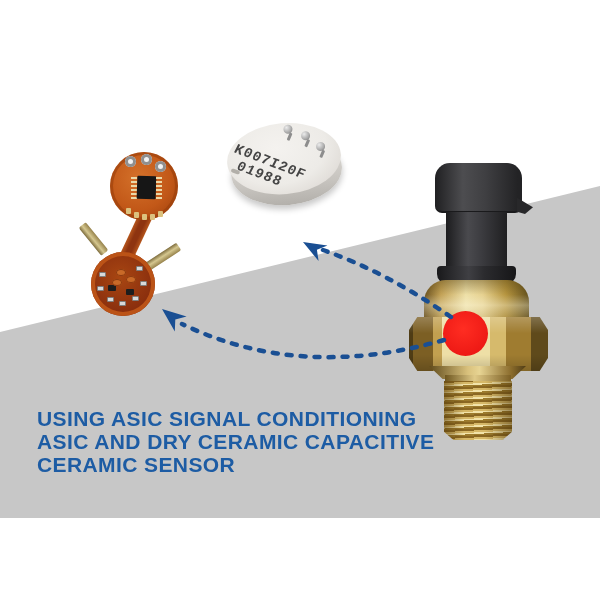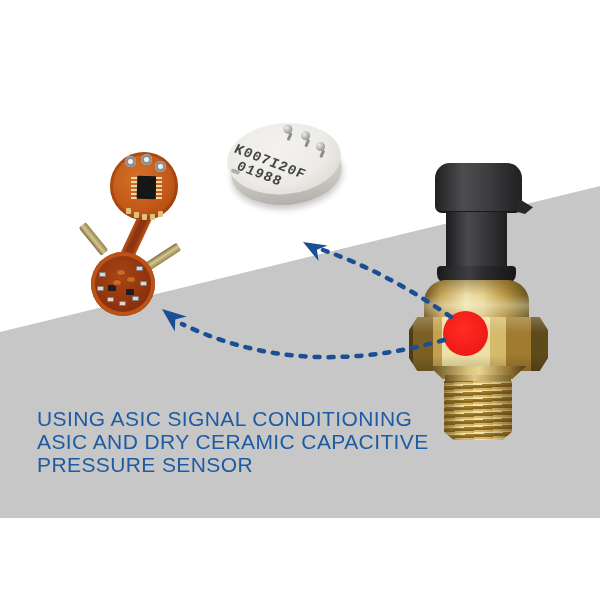--- a/index.html
+++ b/index.html
@@ -91,21 +91,21 @@
     background:radial-gradient(circle at 45% 40%,#ff2d22,var(--marker-red,#ee1a15) 70%);}
 
   
   .arrows{left:0;top:0;width:600px;height:600px;z-index:30;pointer-events:none;}
   .arrow-path{fill:none;stroke:var(--arrow-blue,#1a4f93);stroke-width:4.5;
     stroke-dasharray:5 9;stroke-linecap:round;}
   .arrow-head{fill:var(--arrow-blue,#1a4f93);}
 
   
   .caption{left:37px;top:407px;z-index:20;color:var(--accent-blue,#1d5ca4);
-    font-size:21px;font-weight:400;line-height:23px;letter-spacing:.4px;white-space:nowrap;}
+    font-size:21px;font-weight:700;line-height:23px;letter-spacing:.4px;white-space:nowrap;}
 </style>
 </head>
 <body>
 
 <div class="stage">
 
   <div class="bg-gray"></div>
 
   <div class="abs pcb">
     <div class="abs leg leg-left"></div>
@@ -174,16 +174,16 @@
   <svg class="abs arrows" viewBox="0 0 600 600">
     <path class="arrow-path" d="M 451 317 Q 386 272 323 250"></path>
     <polygon class="arrow-head" points="303,242 327.4,245.5 316.9,249.8 318.6,261.1"></polygon>
     <path class="arrow-path" d="M 444 340 Q 300 381 182 324"></path>
     <polygon class="arrow-head" points="162,309 186.6,316.6 175.3,319.6 174.8,331.4"></polygon>
   </svg>
 
   <div class="abs caption">
     <div>USING ASIC SIGNAL CONDITIONING</div>
     <div>ASIC AND DRY CERAMIC CAPACITIVE</div>
-    <div>PRESSURE SENSOR</div>
+    <div>CERAMIC SENSOR</div>
   </div>
 
 </div>
 
 </body></html>

